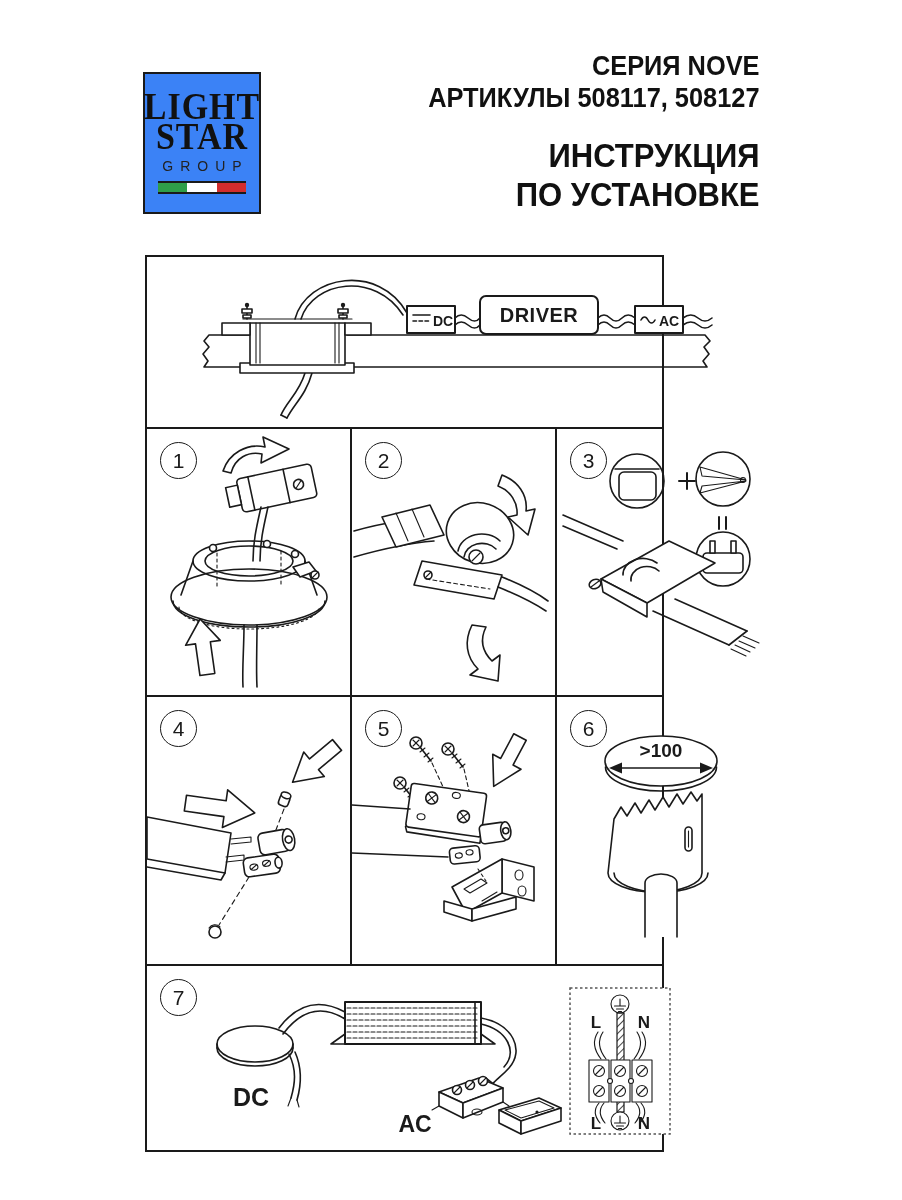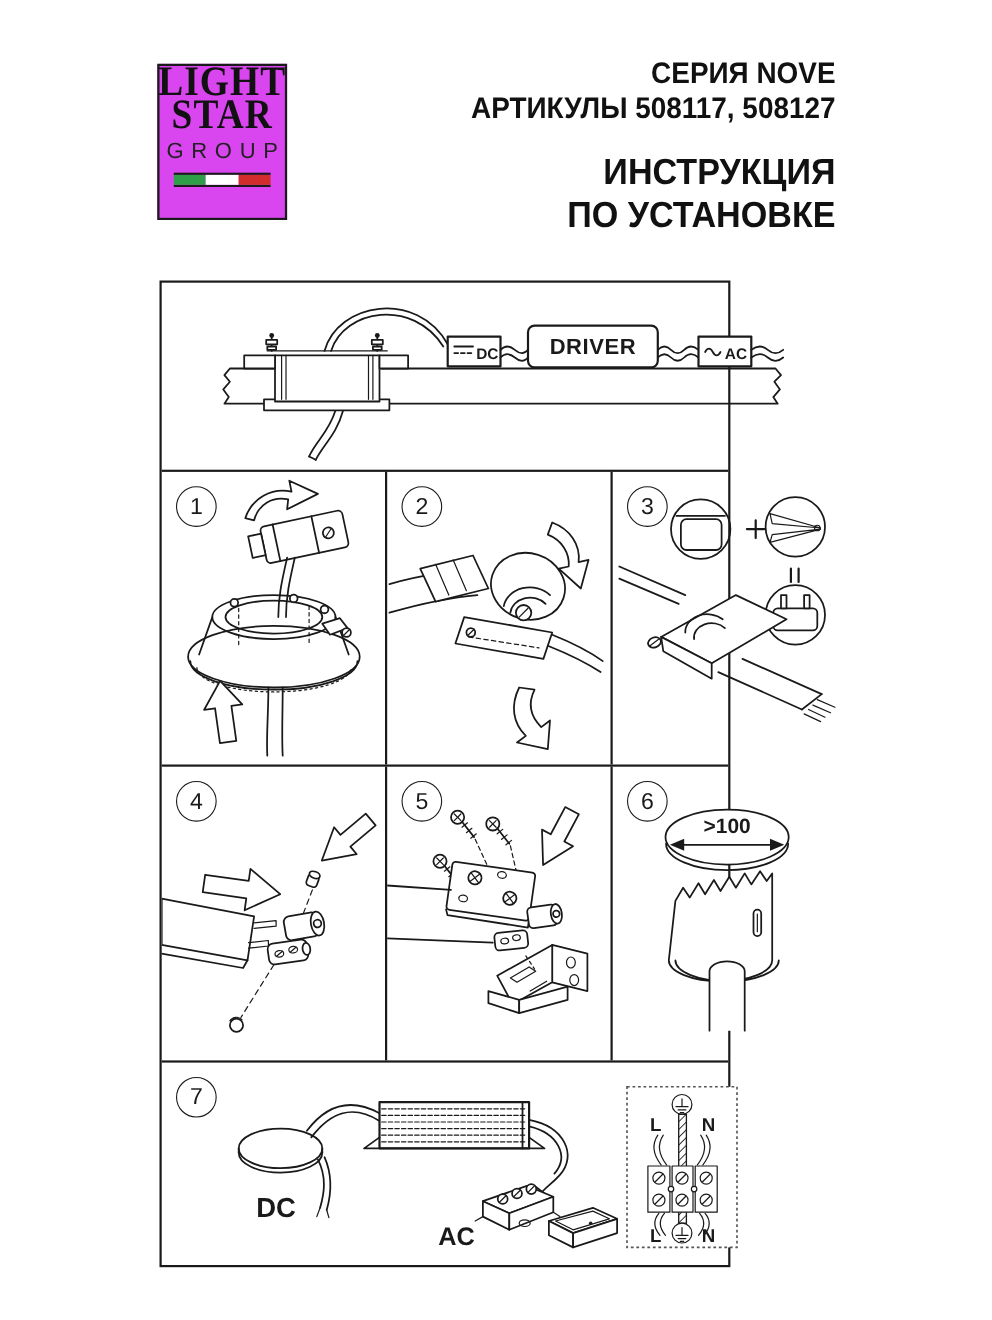--- a/index.html
+++ b/index.html
@@ -9,26 +9,26 @@
   }
   svg{display:block;}
   .ln{stroke:#1a1a1a;stroke-width:1.6;fill:none;stroke-linecap:round;stroke-linejoin:round;}
   .lnw{stroke:#1a1a1a;stroke-width:1.6;fill:#fff;stroke-linecap:round;stroke-linejoin:round;}
   .lnf{stroke:none;fill:#1a1a1a;}
   .thin{stroke-width:1.1;}
   .thick{stroke-width:2;}
   svg text{fill:#1a1a1a;font-family:"Liberation Sans",sans-serif;}
 
   
-  .logo{position:absolute;left:143px;top:58px;width:118px;height:142px;
-    border:2px solid #1a1a1a;box-sizing:border-box;background:#d946ef;
-    display:flex;flex-direction:column;align-items:center;}
+  .logo{position:absolute;left:143px;top:72px;width:118px;height:142px;
+    border:2px solid #1a1a1a;box-sizing:border-box;background:#3b82f6;
+    display:flex;flex-direction:column;align-items:center;justify-content:center;}
   .logo-word{font-family:"Liberation Serif",serif;font-weight:bold;font-size:34px;
     line-height:.88;letter-spacing:1px;transform:scaleY(1.12);}
-  .logo-group{font-size:20px;letter-spacing:7px;padding-left:7px;margin-top:7px;color:#222;}
+  .logo-group{font-size:14px;letter-spacing:7px;padding-left:7px;margin-top:7px;color:#222;}
   .logo-flag{width:88px;height:9px;margin-top:7px;border-top:2px solid #1a1a1a;
     border-bottom:2px solid #1a1a1a;display:flex;}
   .logo-flag span{flex:1;}
   .flag-green{background:#2f9e49;}
   .flag-white{background:#fff;}
   .flag-red{background:#d22d2d;}
 
   .titles{position:absolute;right:142px;top:50px;text-align:right;
     transform:scaleX(.94);transform-origin:right top;}
   .title-sm{font-size:27px;font-weight:bold;line-height:1.2;letter-spacing:0;}

